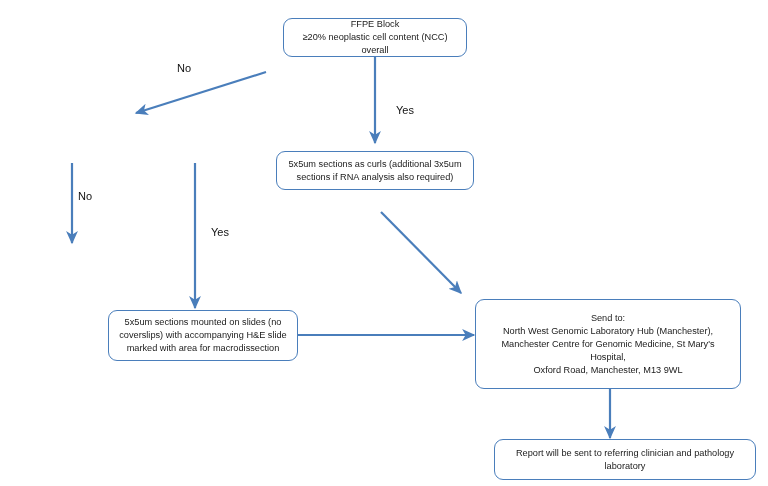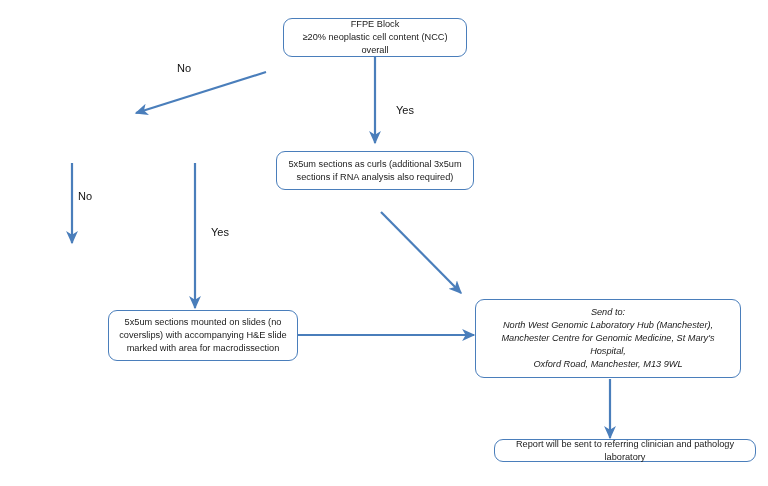--- a/index.html
+++ b/index.html
@@ -82,28 +82,28 @@
 
   <div class="node" style="left:276px; top:151px; width:198px; height:39px;padding-left:7px;">
     <span>5x5um sections as curls (additional 3x5um sections if RNA analysis also required)</span>
   </div>
 
 
   <div class="node" style="left:108px; top:310px; width:190px; height:51px;">
     <span>5x5um sections mounted on slides (no coverslips) with accompanying H&amp;E slide marked with area for macrodissection</span>
   </div>
 
-  <div class="node" style="left:475px; top:299px; width:266px; height:79px;font-style:italic;">
+  <div class="node" style="left:475px; top:299px; width:266px; height:90px;">
     <span>Send to:
 North West Genomic Laboratory Hub (Manchester),
 Manchester Centre for Genomic Medicine, St Mary's Hospital,
 Oxford Road, Manchester, M13 9WL</span>
   </div>
 
-  <div class="node" style="left:494px; top:439px; width:262px; height:23px;">
+  <div class="node" style="left:494px; top:439px; width:262px; height:41px;">
     <span>Report will be sent to referring clinician and pathology laboratory</span>
   </div>
 
   <div class="edge-label" style="left:177px; top:62px;">No</div>
 
   <div class="edge-label" style="left:396px; top:104px;">Yes</div>
 
   <div class="edge-label" style="left:78px; top:190px;">No</div>
 
   <div class="edge-label" style="left:211px; top:226px;">Yes</div>

